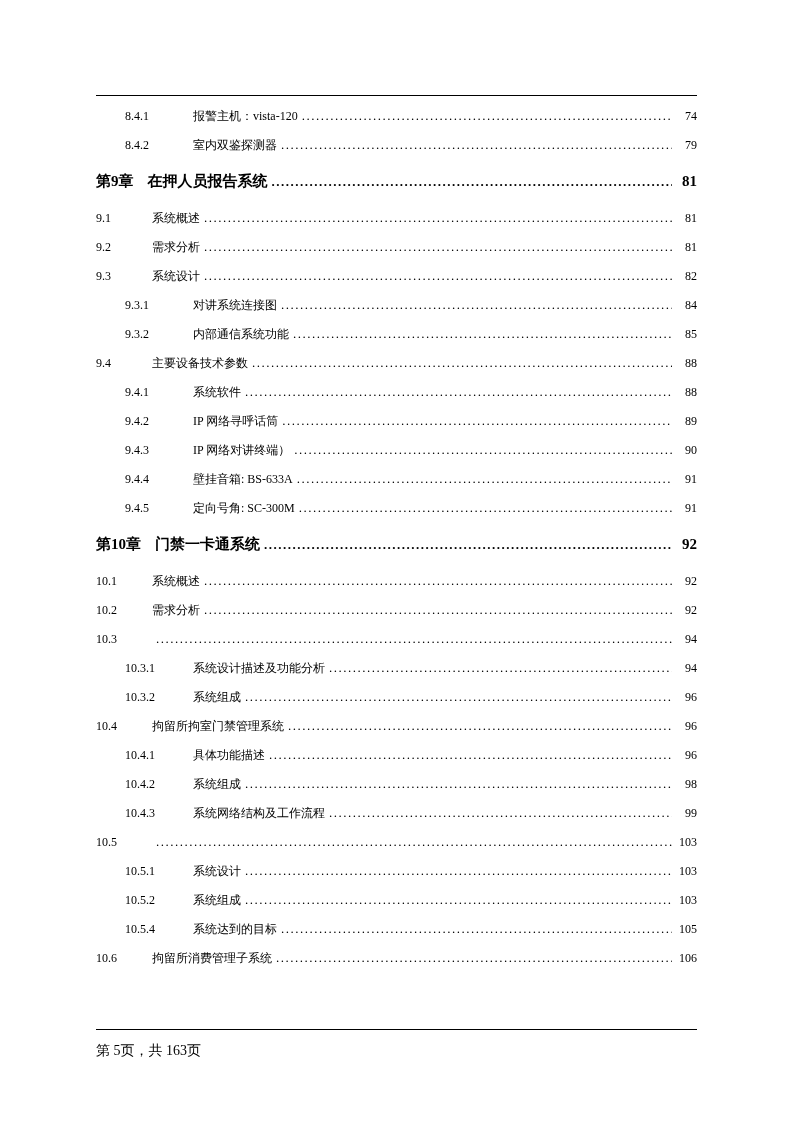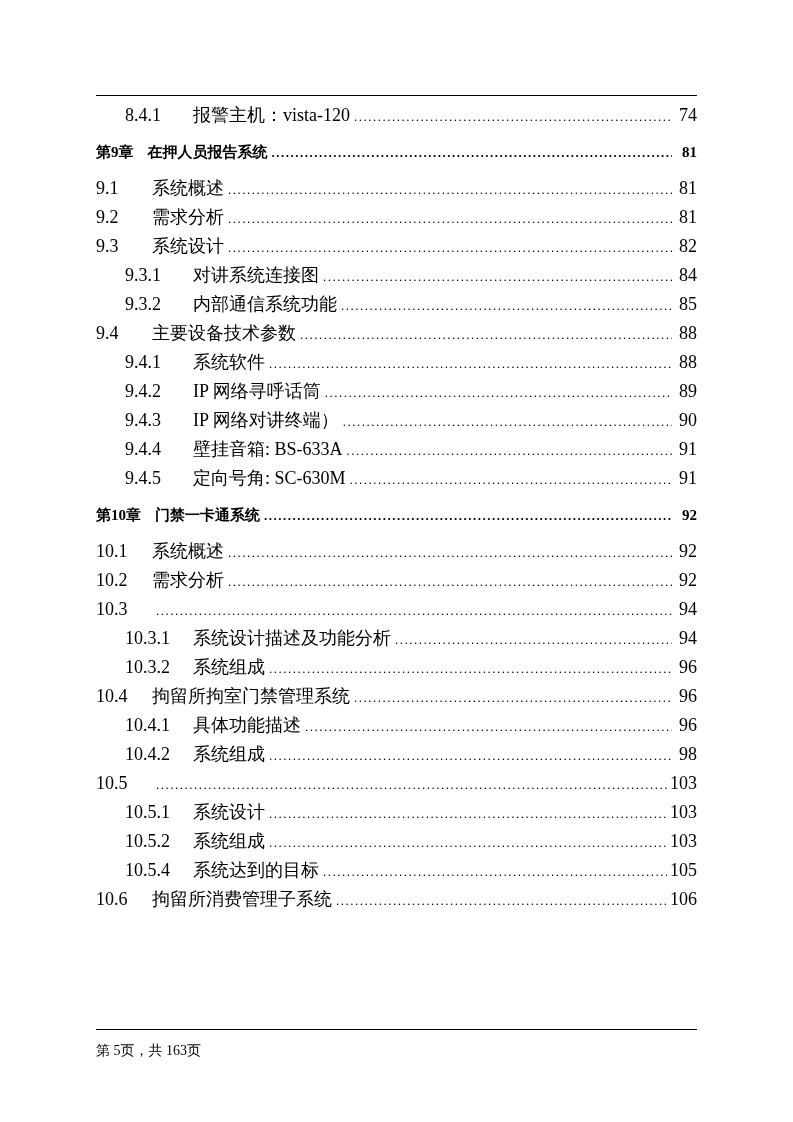--- a/index.html
+++ b/index.html
@@ -32,21 +32,21 @@
     position: absolute;
     left: 96px;
     top: 101px;
     width: 601px;
   }
   .toc-row {
     display: flex;
     align-items: baseline;
     line-height: 29px;
     height: 29px;
-    font-size: 18px;
+    font-size: 12px;
     white-space: nowrap;
   }
   .toc-row.level1 {
     font-weight: bold;
     font-size: 15px;
     margin: 8px 0 7px 0;
   }
   .toc-row.level1 .num { padding-right: 14px; }
   .toc-row.level2 .num { min-width: 56px; }
   .toc-row.level3 { padding-left: 29px; }
@@ -88,20 +88,26 @@
 <div class="page">
   <div class="header-rule"></div>
 
   <div class="toc" id="toc">
       <div class="toc-row level3">
         <span class="num">8.4.1</span>
         <span class="title">报警主机：vista-120</span>
         <span class="leader"></span>
         <span class="pg">74</span>
       </div>
+      <div class="toc-row level3">
+        <span class="num">8.4.2</span>
+        <span class="title">室内双鉴探测器</span>
+        <span class="leader"></span>
+        <span class="pg">79</span>
+      </div>
       <div class="toc-row level1">
         <span class="num">第9章</span>
         <span class="title">在押人员报告系统</span>
         <span class="leader"></span>
         <span class="pg">81</span>
       </div>
       <div class="toc-row level2">
         <span class="num">9.1</span>
         <span class="title">系统概述</span>
         <span class="leader"></span>
@@ -156,21 +162,21 @@
         <span class="pg">90</span>
       </div>
       <div class="toc-row level3">
         <span class="num">9.4.4</span>
         <span class="title">壁挂音箱: BS-633A</span>
         <span class="leader"></span>
         <span class="pg">91</span>
       </div>
       <div class="toc-row level3">
         <span class="num">9.4.5</span>
-        <span class="title">定向号角: SC-630M</span>
+        <span class="title">定向号角: SC-300M</span>
         <span class="leader"></span>
         <span class="pg">91</span>
       </div>
       <div class="toc-row level1">
         <span class="num">第10章</span>
         <span class="title">门禁一卡通系统</span>
         <span class="leader"></span>
         <span class="pg">92</span>
       </div>
       <div class="toc-row level2">
@@ -212,20 +218,26 @@
         <span class="num">10.4.1</span>
         <span class="title">具体功能描述</span>
         <span class="leader"></span>
         <span class="pg">96</span>
       </div>
       <div class="toc-row level3">
         <span class="num">10.4.2</span>
         <span class="title">系统组成</span>
         <span class="leader"></span>
         <span class="pg">98</span>
+      </div>
+      <div class="toc-row level3">
+        <span class="num">10.4.3</span>
+        <span class="title">系统网络结构及工作流程</span>
+        <span class="leader"></span>
+        <span class="pg">99</span>
       </div>
       <div class="toc-row level2">
         <span class="num">10.5</span>
         <span class="leader"></span>
         <span class="pg">103</span>
       </div>
       <div class="toc-row level3">
         <span class="num">10.5.1</span>
         <span class="title">系统设计</span>
         <span class="leader"></span>

